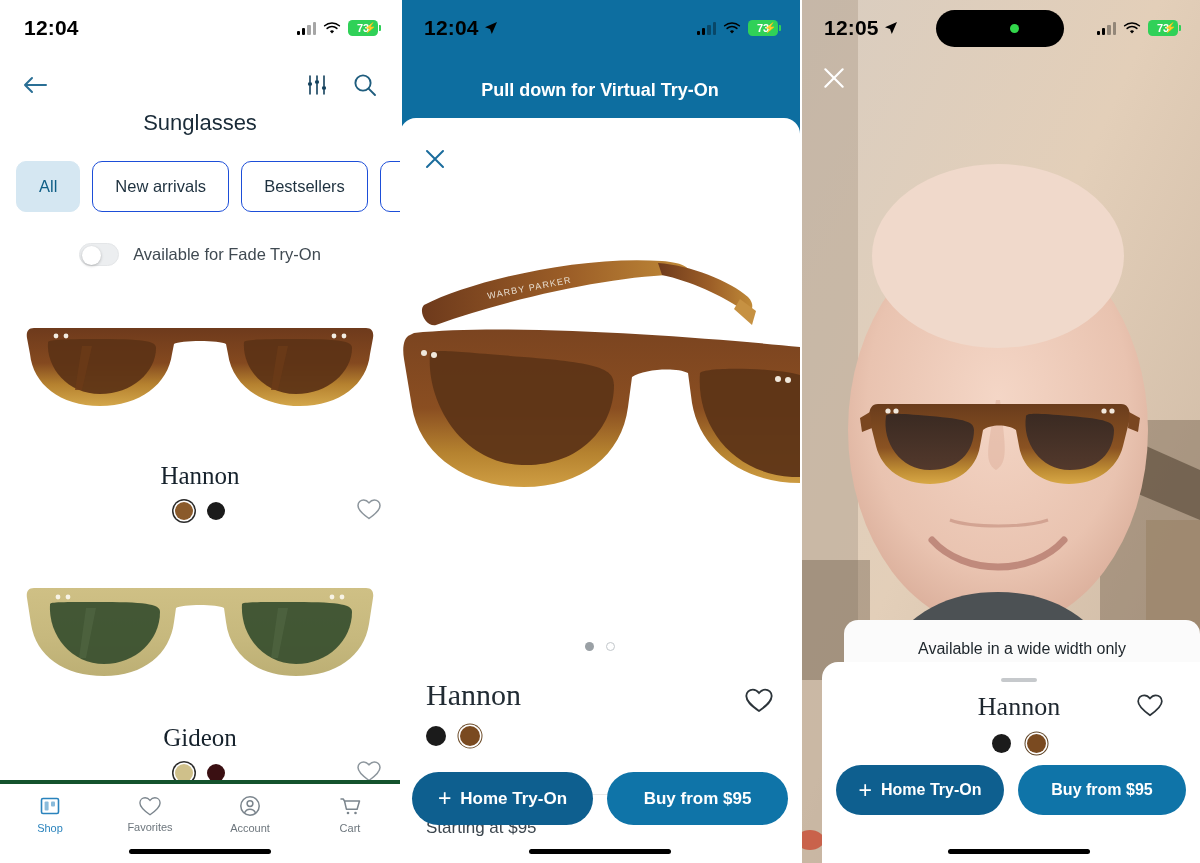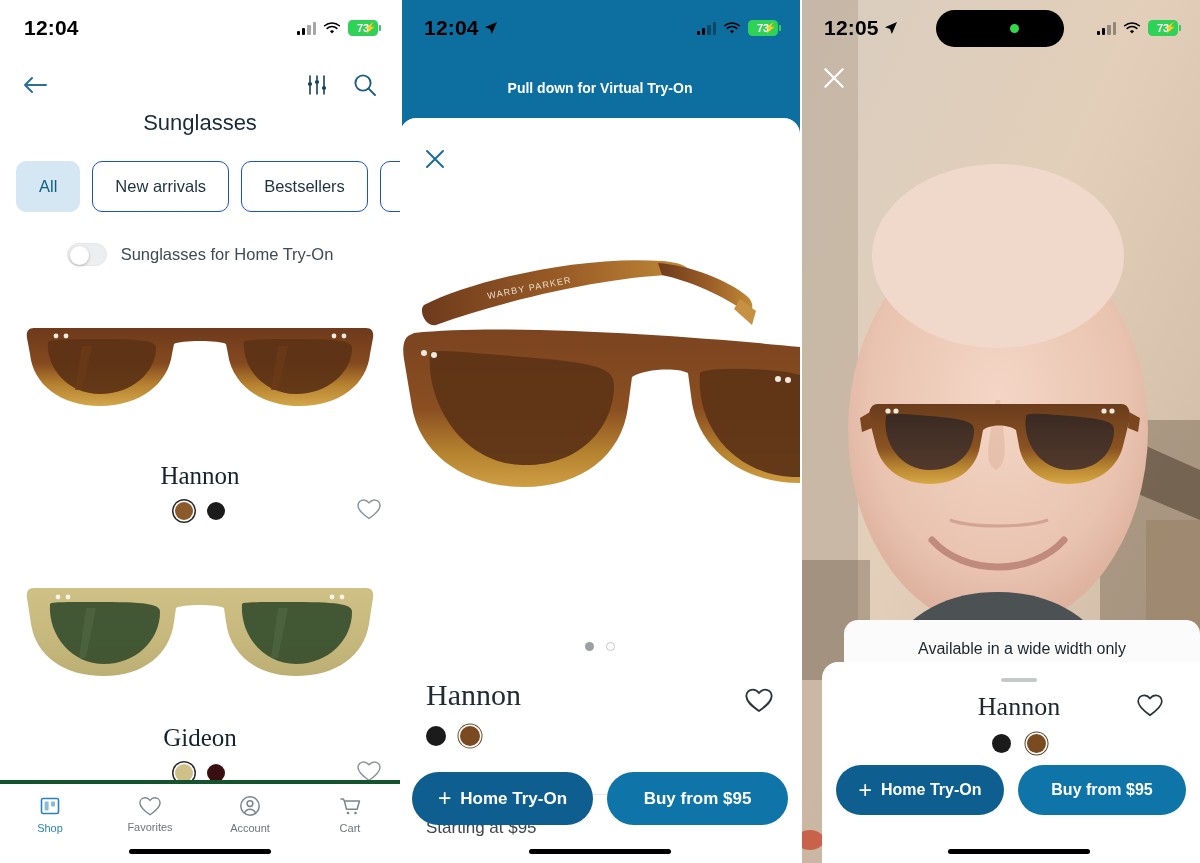--- a/index.html
+++ b/index.html
@@ -77,21 +77,21 @@
   .swatch.sel { box-shadow: 0 0 0 1.5px #fff, 0 0 0 3px #2b2b2b; }
   .fav { position: absolute; right: 18px; top: 50%; transform: translateY(-50%); cursor: pointer; color: #7b858d; }
 
   .tabbar { position: absolute; left: 0; right: 0; bottom: 1px; height: 82px; background: #fff; border-top: 4px solid #14532d; display: flex; }
   .tab { flex: 1; display: flex; flex-direction: column; align-items: center; justify-content: center; gap: 4px; cursor: pointer; color: #6d767d; padding-bottom: 18px;}
   .tab .tl { font-size: 11px; }
   .tab.active { color: #2a83bd; }
   .home-ind { position: absolute; bottom: 9px; left: 50%; transform: translateX(-50%); width: 142px; height: 5px; border-radius: 3px; background: #000; }
 
   
-  .m-pull { position: absolute; top: 80px; left: 0; right: 0; text-align: center; color: #fff; font-size: 14px; font-weight: 600; }
+  .m-pull { position: absolute; top: 80px; left: 0; right: 0; text-align: center; color: #fff; font-size: 18px; font-weight: 600; }
   .m-sheet { position: absolute; top: 118px; left: 0; right: 0; bottom: 0; background: #fff; border-radius: 16px 16px 0 0; }
   .m-close { position: absolute; top: 24px; left: 18px; width: 34px; height: 34px; display:flex; align-items:center; justify-content:center; color: #1a6c9c; cursor: pointer; }
   .m-hero { position: absolute; top: 54px; left: 0; right: 0; height: 340px; display: flex; align-items: center; justify-content: center; }
   .dots { position: absolute; top: 524px; left: 0; right: 0; display: flex; justify-content: center; gap: 12px; }
   .dot { width: 9px; height: 9px; border-radius: 50%; background: #9aa0a5; }
   .dot.hollow { background: transparent; border: 1.5px solid #c2c7cb; }
 
   .m-info { position: absolute; top: 560px; left: 26px; right: 26px; }
   .m-name { font-family: "Liberation Serif", serif; font-size: 30px; color: #212b33; }
   .m-sub { font-family: "Liberation Serif", serif; font-style: italic; font-size: 15px; color: #434c54; margin-top: 2px; }
@@ -193,21 +193,21 @@
       <div class="chip active">All</div>
       <div class="chip">New arrivals</div>
       <div class="chip">Bestsellers</div>
       <div class="chip">Coo</div>
     </div>
 
     <div class="tryon-row">
       <div class="switch">
           <div class="knob"></div>
         </div>
-      <div class="tryon-label">Sunglasses for Home Try-On</div>
+      <div class="tryon-label">Available for Fade Try-On</div>
     </div>
 
     <div class="prod" style="top:282px">
       <div class="prod-img">
         <svg width="360" height="130" viewBox="0 0 360 130">
           <defs>
             <linearGradient id="tort1" x1="0" y1="0" x2="0" y2="1">
               <stop offset="0%" stop-color="#6e3a1c"></stop>
                 <stop offset="45%" stop-color="#84491f"></stop>
               <stop offset="72%" stop-color="#b5812f"></stop>

